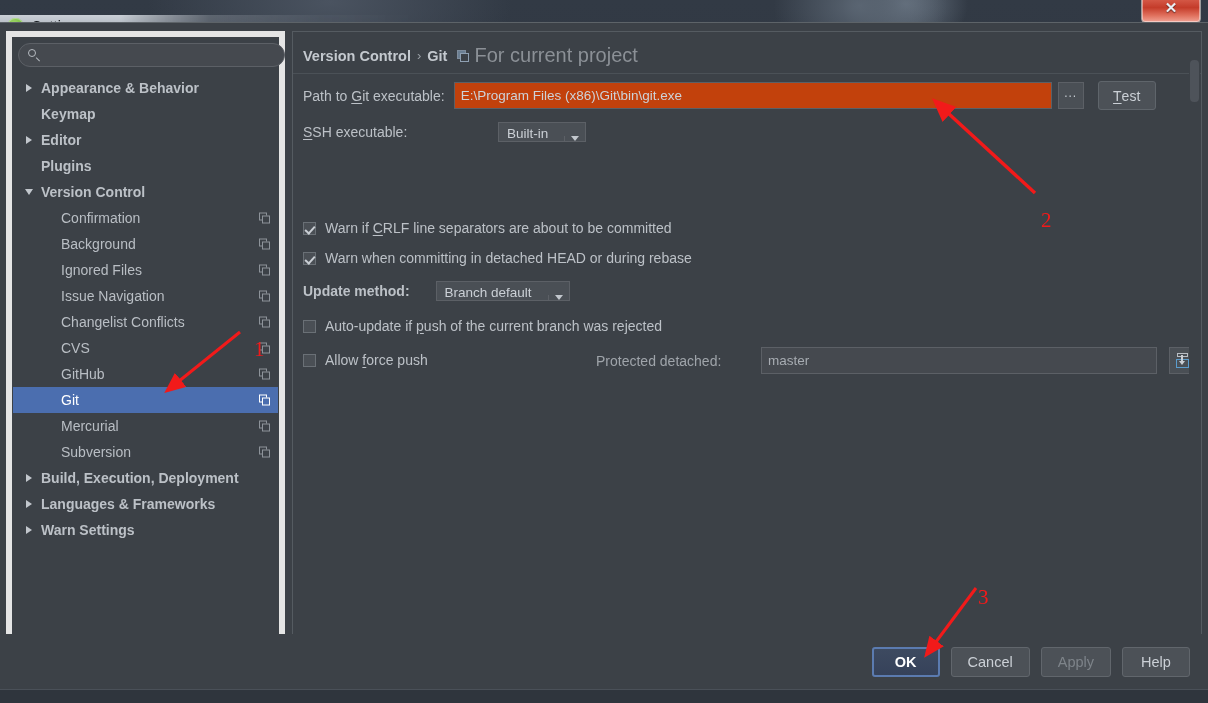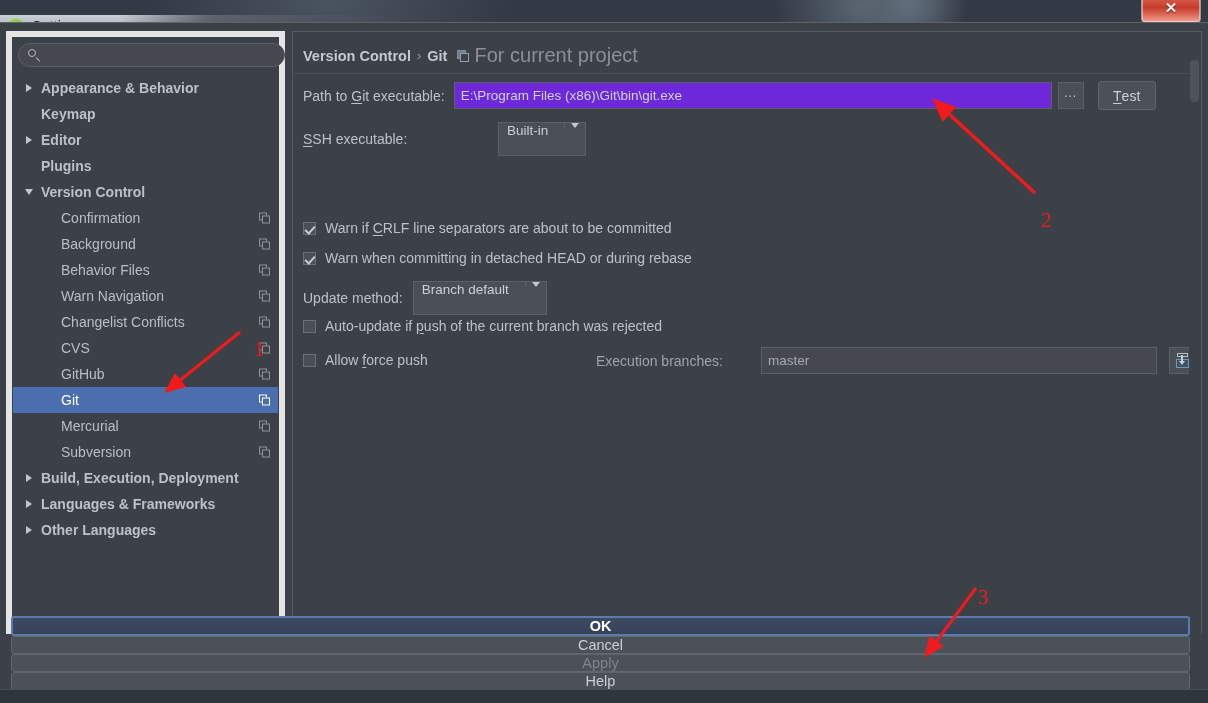--- a/index.html
+++ b/index.html
@@ -204,21 +204,21 @@
   .underline { text-decoration: underline; text-underline-offset: 2px; }
 
   
   #row-path {
     position: absolute; left: 10px; top: 49px;
     display: flex; align-items: center;
   }
   #path-input {
     margin-left: 9px;
     width: 598px; height: 27px;
-    background: #6d28d9;
+    background: #c2410c;
     border: 1px solid #5c6066;
     box-sizing: border-box;
     color: #cdd2d8; font-size: 13.5px;
     font-family: "Liberation Sans", sans-serif;
     padding: 0 6px; outline: none;
   }
   #browse-button {
     margin-left: 6px;
     width: 26px; height: 27px;
     background: #4a4f55;
@@ -240,25 +240,25 @@
     box-sizing: border-box; padding: 0 12px;
   }
 
   
   #row-ssh {
     position: absolute; left: 10px; top: 90px;
     display: flex; align-items: center;
   }
   #ssh-label { width: 195px; }
   .combo {
-    height: 34px;
+    height: 20px;
     background: #4a4f55;
     border: 1px solid #5c6066;
     box-sizing: border-box;
-    display: flex; align-items: flex-start; gap: 8px;
+    display: flex; align-items: flex-end; gap: 8px;
   }
   .combo .val {
     display: flex; align-items: center;
     padding: 0 8px;
     color: #cbd0d6; font-size: 13.5px; white-space: nowrap;
   }
   .combo .arrow {
     width: 20px;
     border-left: 1px solid #5c6066;
     display: flex; align-items: center; justify-content: center;
@@ -289,21 +289,21 @@
     border-bottom: 2px solid #c9ced4;
     transform: rotate(42deg);
   }
   .chk-label { color: #bcc1c7; font-size: 14px; white-space: nowrap; }
 
   
   #row-update {
     position: absolute; left: 10px; top: 249px;
     display: flex; align-items: center;
   }
-  #update-label { margin-right: 10px; }
+  #update-label { margin-right: 26px; font-weight: bold; }
 
   
   #prot-label {
     position: absolute; left: 303px; top: 321px;
     color: #9fa4aa; font-size: 14px;
   }
   #prot-input {
     position: absolute; left: 468px; top: 315px;
     width: 396px; height: 27px;
     background: #45494f;
@@ -351,22 +351,22 @@
     position: absolute; left: 1px; top: 27px;
     width: 9px; height: 42px;
     background: #4e535a; border-radius: 4px;
   }
 
   
   #buttonbar {
     position: absolute; left: 0; bottom: 0;
     width: 1208px; height: 56px;
     background: #3c4147;
-    display: flex; justify-content: flex-end;
-    padding-right: 18px; box-sizing: border-box; flex-direction: column;
+    display: flex; align-items: center; justify-content: flex-end;
+    padding-right: 18px; box-sizing: border-box;
   }
   .dlg-btn {
     min-width: 68px; height: 30px;
     margin-left: 11px;
     background: #4c5157;
     border: 1px solid #61666c;
     border-radius: 3px;
     color: #cbd0d6; font-size: 14.5px;
     display: flex; align-items: center; justify-content: center;
     box-sizing: border-box; padding: 0 16px;
@@ -450,28 +450,28 @@
             </span>
           </div>
           <div class="tree-row child">
             <span>Background</span>
             <span class="proj-icon">
               <i class="back"></i>
               <i class="front"></i>
             </span>
           </div>
           <div class="tree-row child">
-            <span>Behavior Files</span>
-            <span class="proj-icon">
-              <i class="back"></i>
-              <i class="front"></i>
-            </span>
-          </div>
-          <div class="tree-row child">
-            <span>Warn Navigation</span>
+            <span>Ignored Files</span>
+            <span class="proj-icon">
+              <i class="back"></i>
+              <i class="front"></i>
+            </span>
+          </div>
+          <div class="tree-row child">
+            <span>Issue Navigation</span>
             <span class="proj-icon">
               <i class="back"></i>
               <i class="front"></i>
             </span>
           </div>
           <div class="tree-row child">
             <span>Changelist Conflicts</span>
             <span class="proj-icon">
               <i class="back"></i>
               <i class="front"></i>
@@ -515,21 +515,21 @@
           <div class="tree-row top">
             <span class="twisty collapsed"></span>
             <span>Build, Execution, Deployment</span>
           </div>
           <div class="tree-row top">
             <span class="twisty collapsed"></span>
             <span>Languages &amp; Frameworks</span>
           </div>
           <div class="tree-row top">
             <span class="twisty collapsed"></span>
-            <span>Other Languages</span>
+            <span>Warn Settings</span>
           </div>
         </div>
     </div>
 
     <div id="content">
 
       <div id="breadcrumb">
         <span id="bc-root">Version Control</span>
         <span id="bc-sep">›</span>
         <span id="bc-leaf">Git</span>
@@ -578,21 +578,21 @@
       <div class="chk-row" style="top:286px">
         <span class="chk"></span>
         <span class="chk-label">Auto-update if <span class="underline">p</span>ush of the current branch was rejected</span>
       </div>
 
       <div class="chk-row" style="top:320px">
         <span class="chk"></span>
         <span class="chk-label">Allow <span class="underline">f</span>orce push</span>
       </div>
 
-      <span id="prot-label">Execution branches:</span>
+      <span id="prot-label">Protected detached:</span>
       <input id="prot-input" type="text" value="master" style="">
       <div id="prot-expand">
         <span class="ico">
             <span class="bar"></span>
             <span class="box"></span>
             <span class="stem"></span>
             <span class="head"></span>
           </span>
       </div>
 

